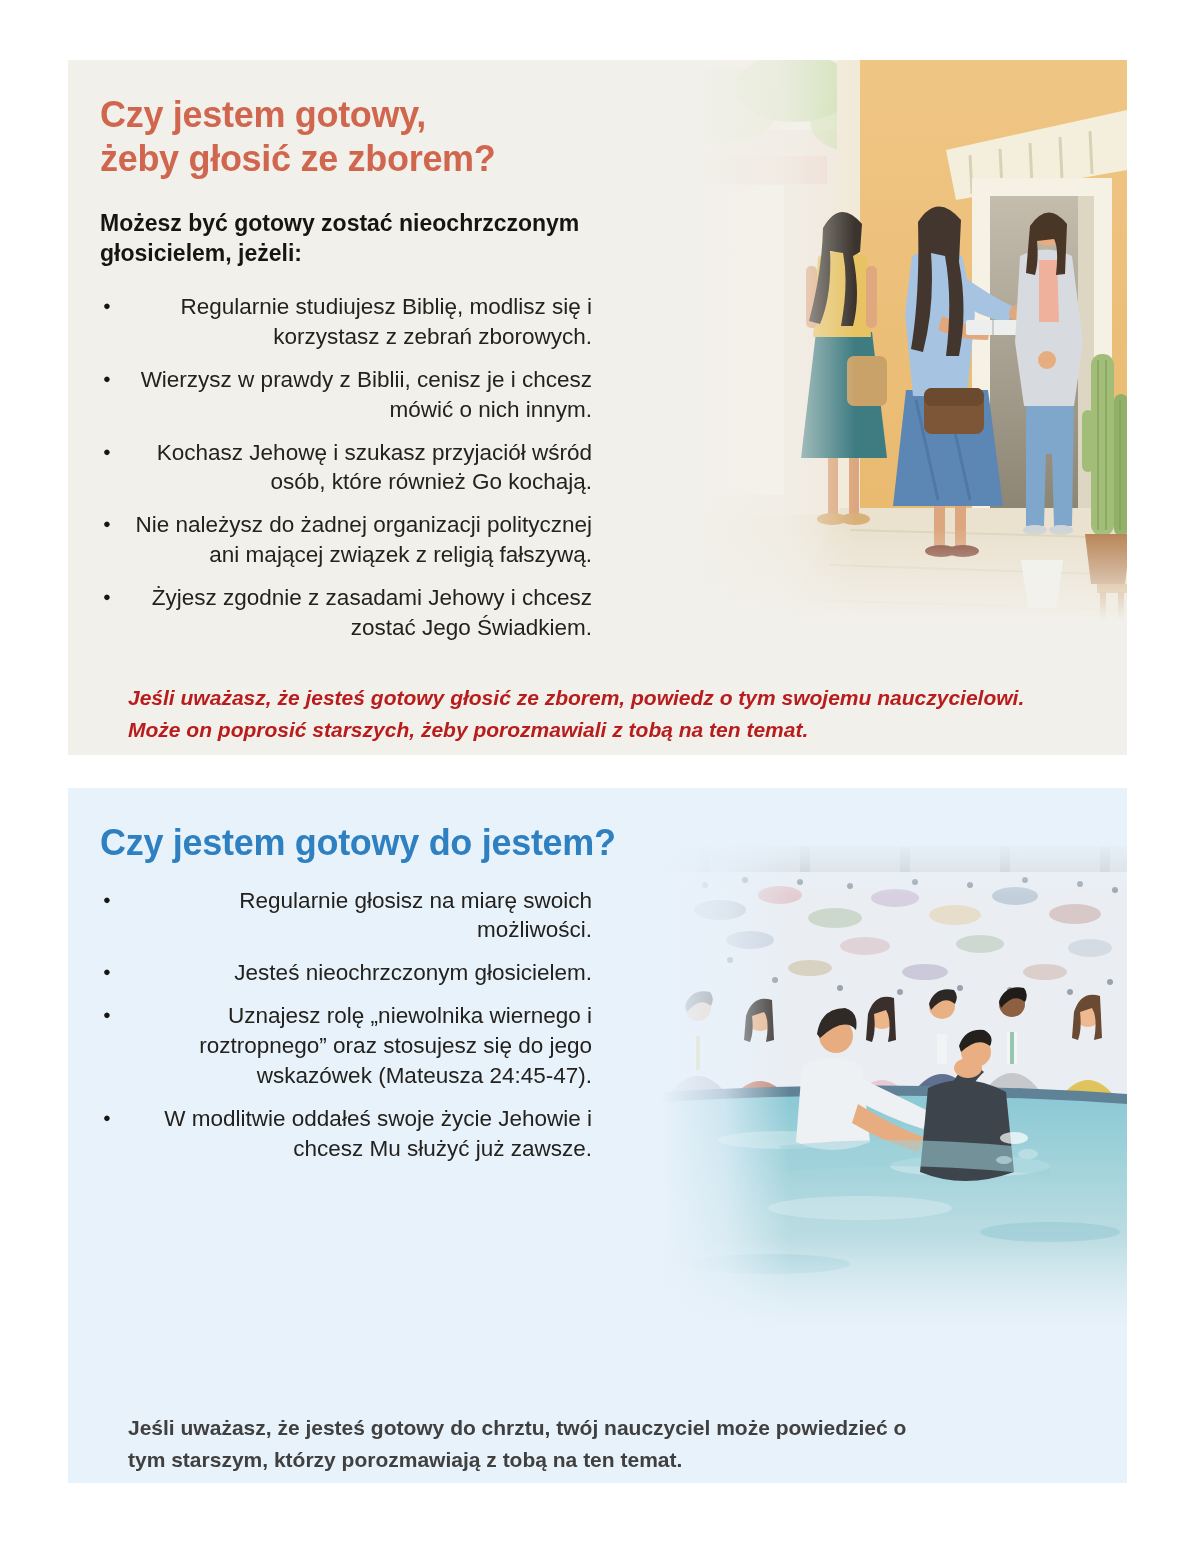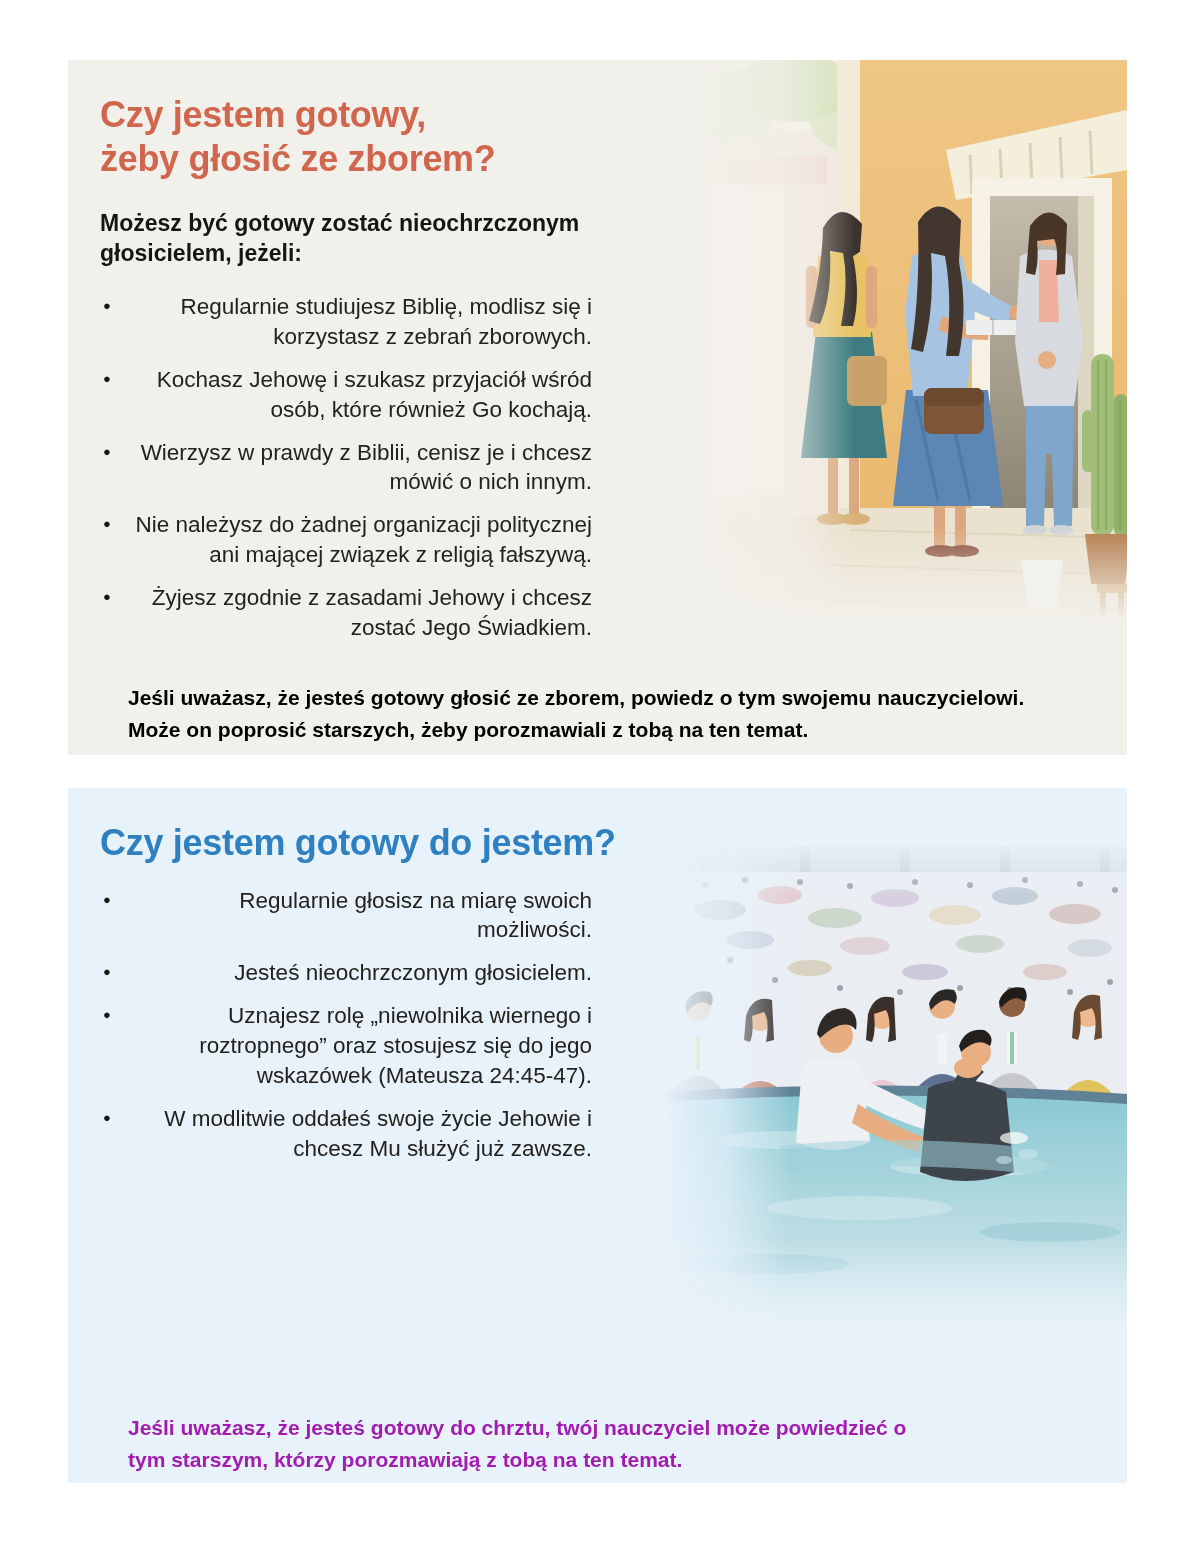--- a/index.html
+++ b/index.html
@@ -33,22 +33,22 @@
     font-size:22.5px;line-height:1.33;color:#23221e;text-align:right;
   }
   .bullets li::before{
     content:"●";position:absolute;left:3px;top:5px;font-size:13px;color:#161512;
   }
 
   .note{
     position:absolute;left:60px;z-index:2;
     font-size:21px;font-weight:700;line-height:1.5;
   }
-  .panel-preaching .note{top:601px;width:950px;color:#000000;}
-  .panel-baptism .note{top:603px;width:800px;color:#a21caf;}
+  .panel-preaching .note{top:601px;width:950px;color:#b91c1c;font-style:italic;}
+  .panel-baptism .note{top:603px;width:800px;color:#404040;}
 
   .illu{position:absolute;z-index:1;}
   .illu-top{top:0;right:0;width:437px;height:560px;}
   .illu-bottom{top:52px;right:0;width:467px;height:490px;}
   .illu svg{display:block;width:100%;height:100%;}
 </style>
 </head>
 <body>
 
 <div class="page">
@@ -56,22 +56,22 @@
   <section class="panel panel-preaching">
 
     <div class="panel-content">
       <h1>
         <span style="display:block">Czy jestem gotowy,</span>
         <span style="display:block">żeby głosić ze zborem?</span>
       </h1>
       <p class="intro">Możesz być gotowy zostać nieochrzczonym głosicielem, jeżeli:</p>
       <ul class="bullets">
         <li>Regularnie studiujesz Biblię, modlisz się i korzystasz z zebrań zborowych.</li>
+        <li>Wierzysz w prawdy z Biblii, cenisz je i chcesz mówić o nich innym.</li>
         <li>Kochasz Jehowę i szukasz przyjaciół wśród osób, które również Go kochają.</li>
-        <li>Wierzysz w prawdy z Biblii, cenisz je i chcesz mówić o nich innym.</li>
         <li>Nie należysz do żadnej organizacji politycznej ani mającej związek z religią fałszywą.</li>
         <li>Żyjesz zgodnie z zasadami Jehowy i chcesz zostać Jego Świadkiem.</li>
       </ul>
     </div>
 
     <p class="note">Jeśli uważasz, że jesteś gotowy głosić ze zborem, powiedz o tym swojemu nauczycielowi. Może on poprosić starszych, żeby porozmawiali z tobą na ten temat.</p>
 
     <div class="illu illu-top">
       <svg viewBox="0 0 437 560" preserveAspectRatio="none" aria-hidden="true">
         <defs>

